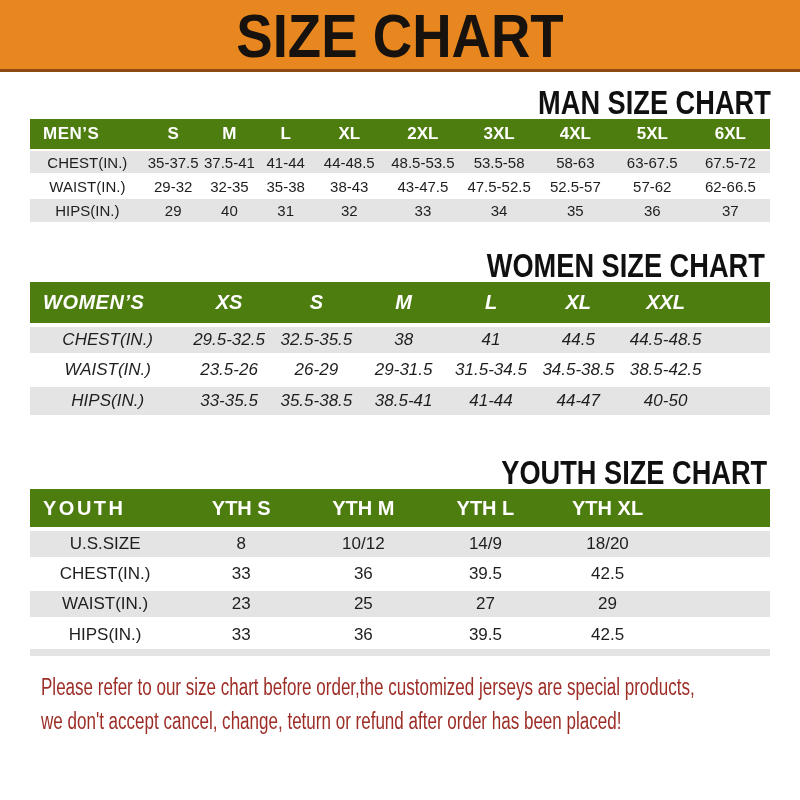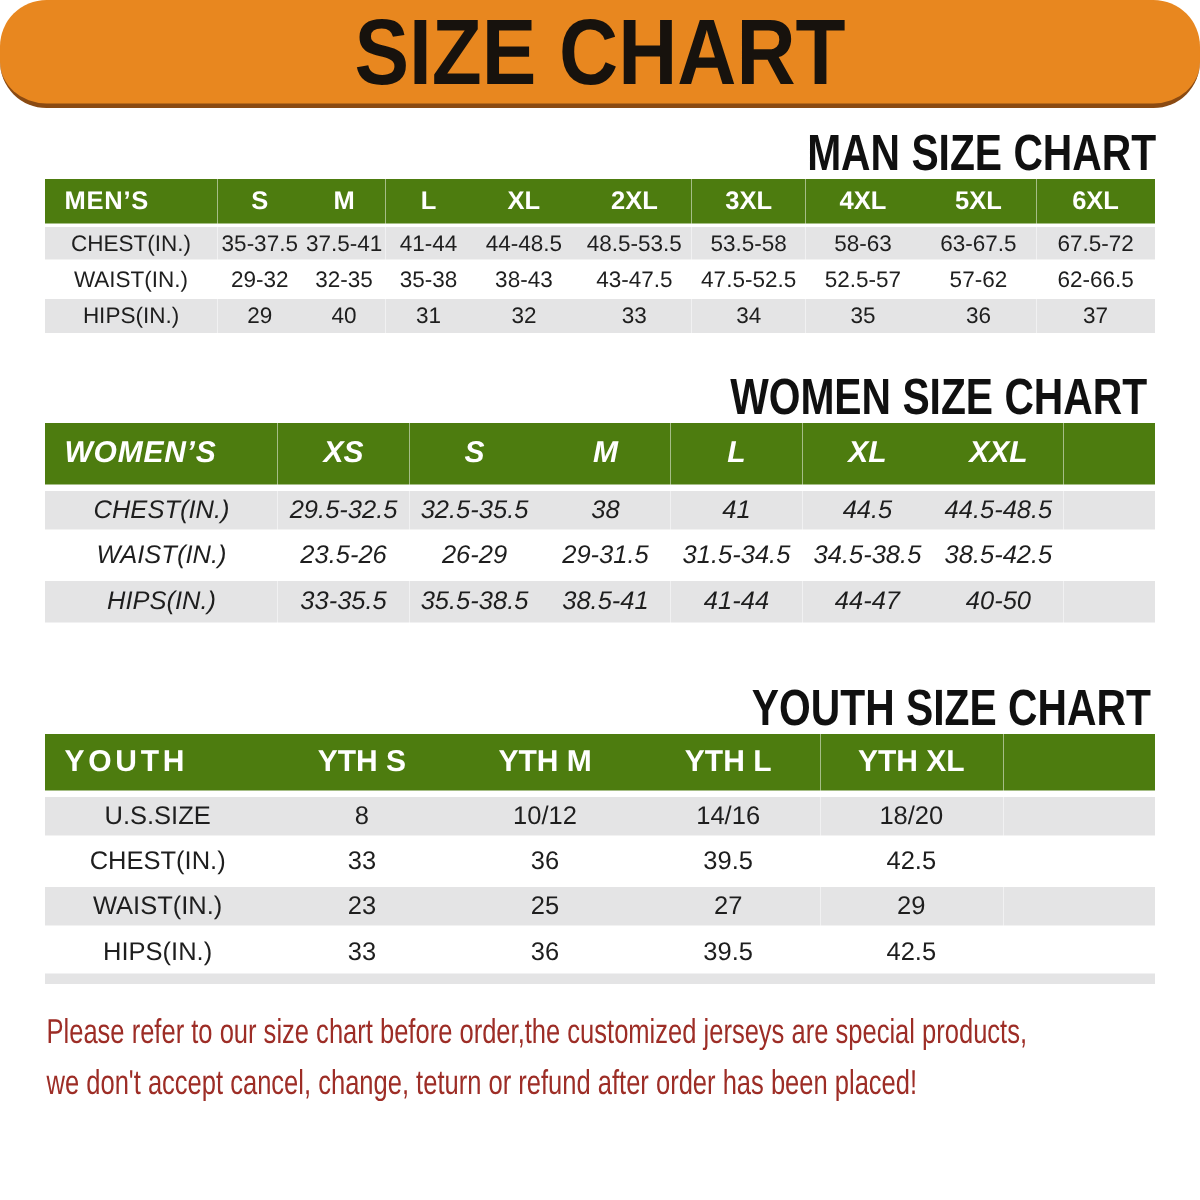--- a/index.html
+++ b/index.html
@@ -8,21 +8,21 @@
     background:#ffffff;
     font-family:"Liberation Sans", sans-serif;
     overflow:hidden;
   }
 
   
   .banner {
     height:69px;
     background:#E8871F;
     border-bottom:3px solid #8A4A12;
-    display:flex; align-items:center; justify-content:center;border-radius:31px;
+    display:flex; align-items:center; justify-content:center;
   }
   .banner-title {
     display:inline-block;
     font-size:62px; font-weight:800; color:#17120d;
     line-height:1; letter-spacing:0px;
     transform:scaleX(0.88); transform-origin:center;
     padding-top:2px;
   }
 
   
@@ -82,21 +82,21 @@
   .youth-tbl tr.r { height:30px; }
   .youth-tbl tr.r td { border-top:4px solid #ffffff; font-size:17px; }
 
   .youth-bottom-strip {
     width:740px; height:7px; margin:0 auto;
     background:#E4E4E5;
   }
 
   
   .footer {
-    margin-top:14px; padding-left:31px;
+    margin-top:14px; padding-left:41px;
   }
   .footer div {
     font-size:23px; line-height:34px; font-weight:500;
     color:#9D2D26; white-space:nowrap;
     transform:scaleX(0.74); transform-origin:left center;
   }
 </style>
 </head>
 <body>
 
@@ -251,21 +251,21 @@
     <th>YTH S</th>
     <th>YTH M</th>
     <th>YTH L</th>
     <th>YTH XL</th>
     <th></th>
   </tr>
   <tr class="r gray">
     <td class="rowlabel">U.S.SIZE</td>
     <td class="val">8</td>
     <td class="val">10/12</td>
-    <td class="val">14/16</td>
+    <td class="val">14/9</td>
     <td class="val">18/20</td>
     <td></td>
   </tr>
   <tr class="r white">
     <td class="rowlabel">CHEST(IN.)</td>
     <td class="val">33</td>
     <td class="val">36</td>
     <td class="val">39.5</td>
     <td class="val">42.5</td>
     <td></td>

